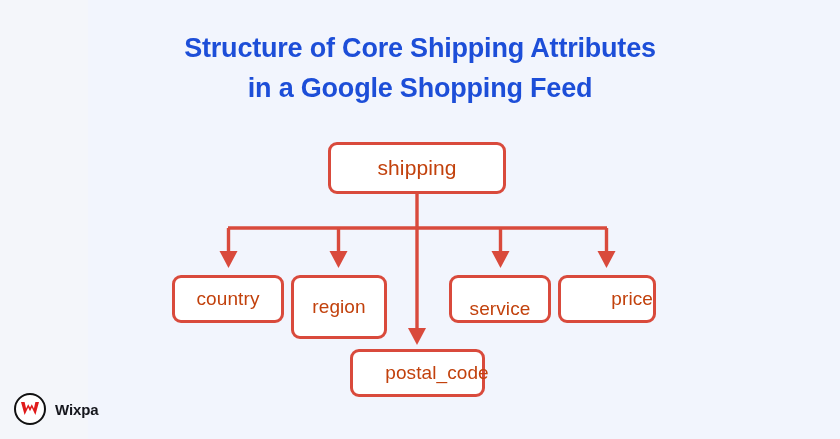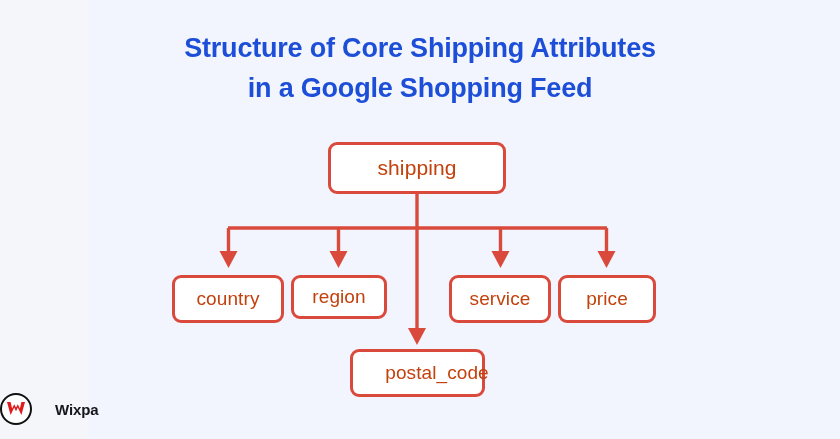--- a/index.html
+++ b/index.html
@@ -69,48 +69,48 @@
     left: 328px; top: 142px;
     width: 178px; height: 52px;
     font-size: 21px;
   }
   #node-country {
     left: 172px; top: 275px;
     width: 112px; height: 48px;
   }
   #node-region {
     left: 291px; top: 275px;
-    width: 96px; height: 44px;
+    width: 96px; height: 64px;
   }
   #node-service {
     left: 449px; top: 275px;
-    width: 102px; height: 48px;
+    width: 102px; height: 48px; align-items: flex-end;
   }
   #node-price {
     left: 558px; top: 275px;
-    width: 98px; height: 48px;
+    width: 98px; height: 48px; justify-content: flex-end;
   }
   #node-postal {
     left: 350px; top: 349px;
     width: 135px; height: 48px; padding-left: 39px;
   }
 
   #connectors {
     position: absolute;
     left: 0; top: 0;
     width: 840px; height: 439px;
     z-index: 1;
   }
 
   #logo {
     position: absolute;
-    left: 0; top: 393px;
+    left: 14px; top: 393px;
     display: flex;
     align-items: center;
-    gap: 23px;
+    gap: 9px;
     z-index: 4;
   }
   #logo-mark {
     width: 32px; height: 32px;
     border-radius: 50%;
     border: 2.5px solid #111111;
     background: #ffffff;
     display: flex;
     align-items: center;
     justify-content: center;

